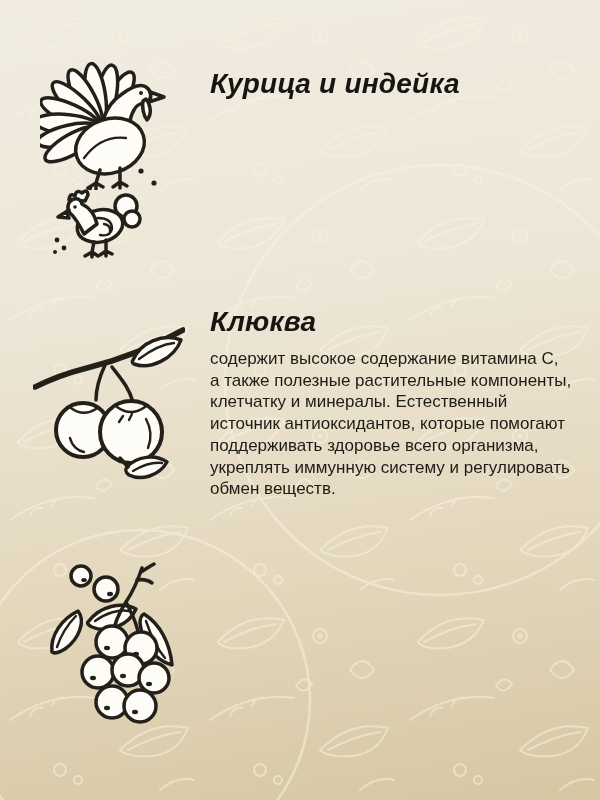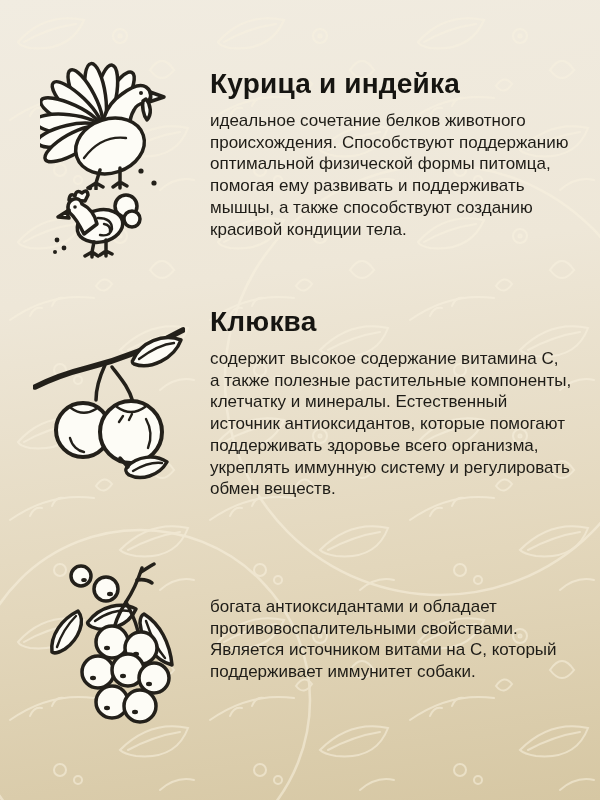--- a/index.html
+++ b/index.html
@@ -7,21 +7,21 @@
     position:relative;
     width:600px;height:800px;
     overflow:hidden;
     background:linear-gradient(172deg,#f1ece1 0%,#eee7d8 35%,#e3d7bc 70%,#d6c7a3 100%);
     font-family:"Liberation Sans", sans-serif;
     color:#1e1c17;
   }
   .watermark{position:absolute;left:0;top:0;width:600px;height:800px;opacity:.55;pointer-events:none;}
   .section{position:absolute;left:0;width:600px;}
   .txt{position:absolute;left:210px;width:362px;}
-  .txt h2{margin:0;font-size:28px;line-height:32px;font-weight:700;letter-spacing:.2px;color:#161511;}
+  .txt h2{margin:0;font-size:28px;line-height:32px;font-weight:700;letter-spacing:.2px;color:#161511;font-style:italic;}
   .txt p{margin:10px 0 0;font-size:17px;line-height:21.7px;font-weight:400;color:#1e1c17;}
   .art{position:absolute;}
   .art svg{display:block;width:100%;height:100%;}
   .ln{stroke:#23201a;stroke-width:3.5;fill:none;stroke-linecap:round;stroke-linejoin:round;}
   .fl{stroke:#23201a;stroke-width:3.5;fill:#fdfcf6;stroke-linecap:round;stroke-linejoin:round;}
   .thin{stroke:#23201a;stroke-width:2.4;fill:none;stroke-linecap:round;}
   .dot{fill:#23201a;stroke:none;}
 </style>
 </head>
 <body>
@@ -117,21 +117,20 @@
 
         <circle class="dot" cx="5" cy="58" r="2.4"></circle>
         <circle class="dot" cx="12" cy="66" r="2.4"></circle>
         <circle class="dot" cx="3" cy="70" r="2"></circle>
         <circle class="dot" cx="38" cy="6" r="2.2"></circle>
       </svg>
     </div>
 
     <div class="txt" style="top:68px;">
       <h2>Курица и индейка</h2>
-      <p>идеальное сочетание белков животного происхождения. Способствуют поддержанию оптимальной физической формы питомца, помогая ему развивать и поддерживать мышцы, а также способствуют созданию красивой кондиции тела.</p>
     </div>
   </section>
 
   <section class="section">
 
     <div class="art" style="left:33px;top:326px;width:152px;height:162px;">
       <svg viewBox="0 0 152 162">
 
         <path class="ln" style="stroke-width:5.5" d="M150,4 C118,22 86,34 54,42 C38,46 18,53 2,61"></path>
 
@@ -199,17 +198,16 @@
             <ellipse class="dot" cx="101" cy="122" rx="3" ry="2.2"></ellipse>
           <circle class="fl" cx="64" cy="140" r="16"></circle>
             <ellipse class="dot" cx="59" cy="146" rx="3" ry="2.2"></ellipse>
           <circle class="fl" cx="92" cy="144" r="16"></circle>
             <ellipse class="dot" cx="87" cy="150" rx="3" ry="2.2"></ellipse>
         </g>
       </svg>
     </div>
 
     <div class="txt" style="top:586px;">
-      <p>богата антиоксидантами и обладает противовоспалительными свойствами. Является источником витами на C, который поддерживает иммунитет собаки.</p>
     </div>
   </section>
 
 </div>
 
 </body></html>

